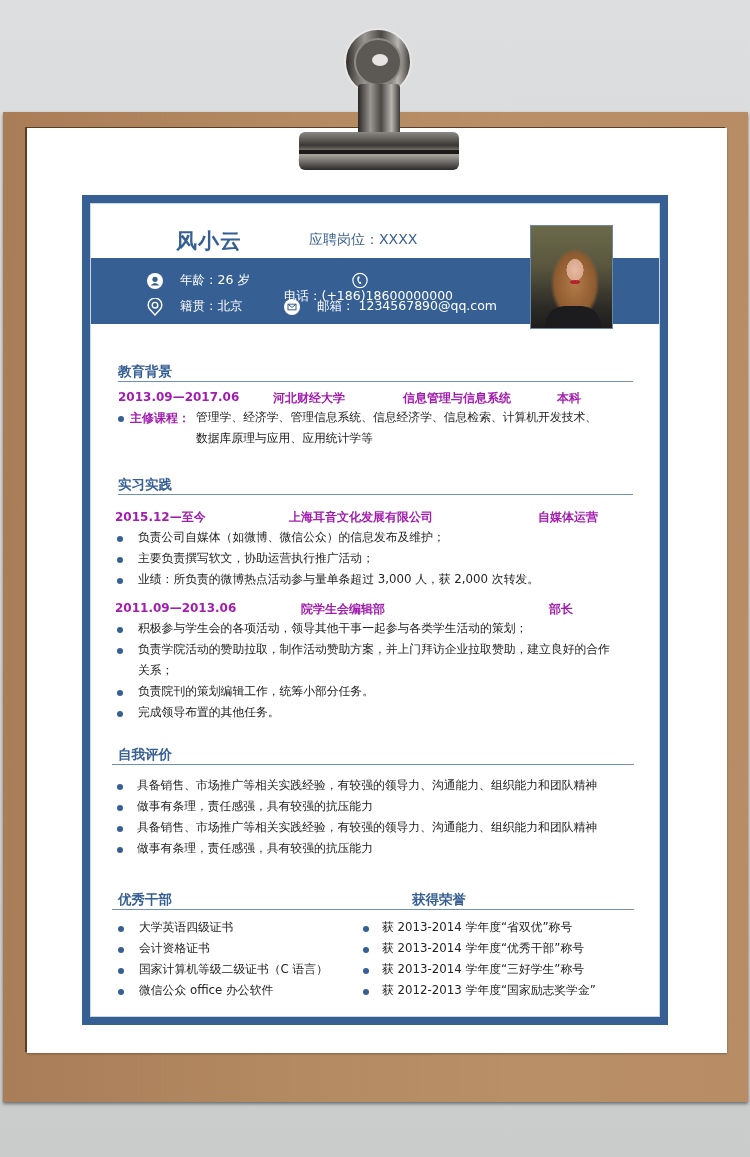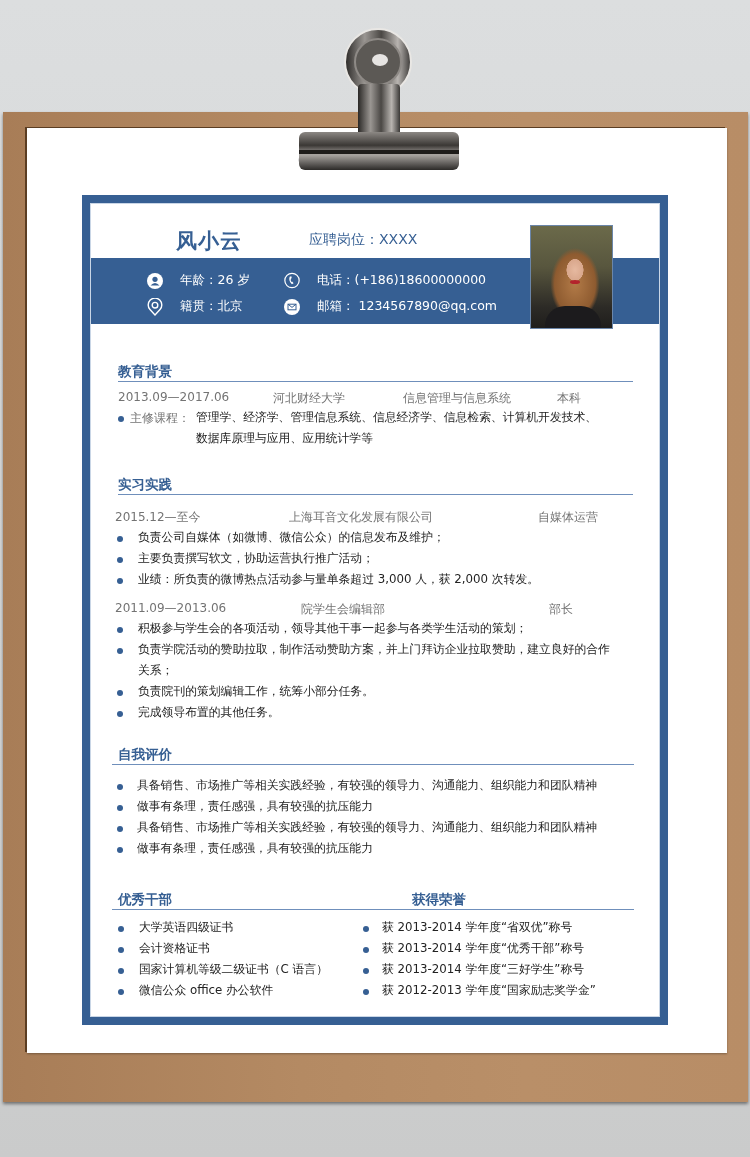--- a/index.html
+++ b/index.html
@@ -54,21 +54,21 @@
     border: 1px solid #6b86a9;
     overflow: hidden;
   }
   .photo .lips { position: absolute; left: 39px; top: 54px; width: 10px; height: 4px; background: #b3242c; border-radius: 50%; }
   .photo .jacket { position: absolute; left: 14px; bottom: 0; width: 56px; height: 22px; background: #1c1b1d; border-radius: 20px 20px 0 0; }
 
   .section-title {
     position: absolute; left: 28px; font-size: 13.5px; font-weight: bold; color: #365f93;
   }
   .rule { position: absolute; left: 28px; height: 1px; background: #6f8fbb; }
-  .row-head { position: absolute; font-size: 12px; font-weight: normal; color: #737373; }
+  .row-head { position: absolute; font-size: 12px; font-weight: bold; color: #a21caf; }
   .txt { position: absolute; font-size: 11.8px; color: #222; white-space: nowrap; }
   .bullet {
     position: absolute; width: 6px; height: 6px; border-radius: 50%; background: #365f93;
   }
 </style>
 </head>
 <body>
 
 <div class="board"></div>
 <div class="paper"></div>
@@ -116,21 +116,21 @@
     </div>
     <div class="info" style="left:57px; top:40px;">
       <span class="ic">
         <svg width="16" height="18" viewBox="0 0 16 18">
             <path d="M8 17 L3 11.5 A6.8 6.8 0 1 1 13 11.5 Z" fill="none" stroke="#fff" stroke-width="1.4"></path>
             <circle cx="8" cy="7.2" r="2.8" fill="none" stroke="#fff" stroke-width="1.4"></circle>
           </svg>
       </span>
       <span>籍贯：北京</span>
     </div>
-    <div class="info" style="left:194px; top:14px;">
+    <div class="info" style="left:194px; top:14px;flex-direction:column;">
       <span class="ic">
         <svg width="17" height="17" viewBox="0 0 17 17">
             <circle cx="8.5" cy="8.5" r="7.6" fill="none" stroke="#fff" stroke-width="1.3"></circle>
             <path d="M6 4.5 Q4.6 9 8.4 12.6 L10.2 11.4 L8.6 9.6 L7.8 10 Q6.6 8.2 7.4 6.4 L8.2 6.2 L7.8 4 Z" fill="#fff"></path>
           </svg>
       </span>
       <span>电话：(+186)18600000000</span>
     </div>
     <div class="info" style="left:194px; top:40px;">
       <span class="ic">

